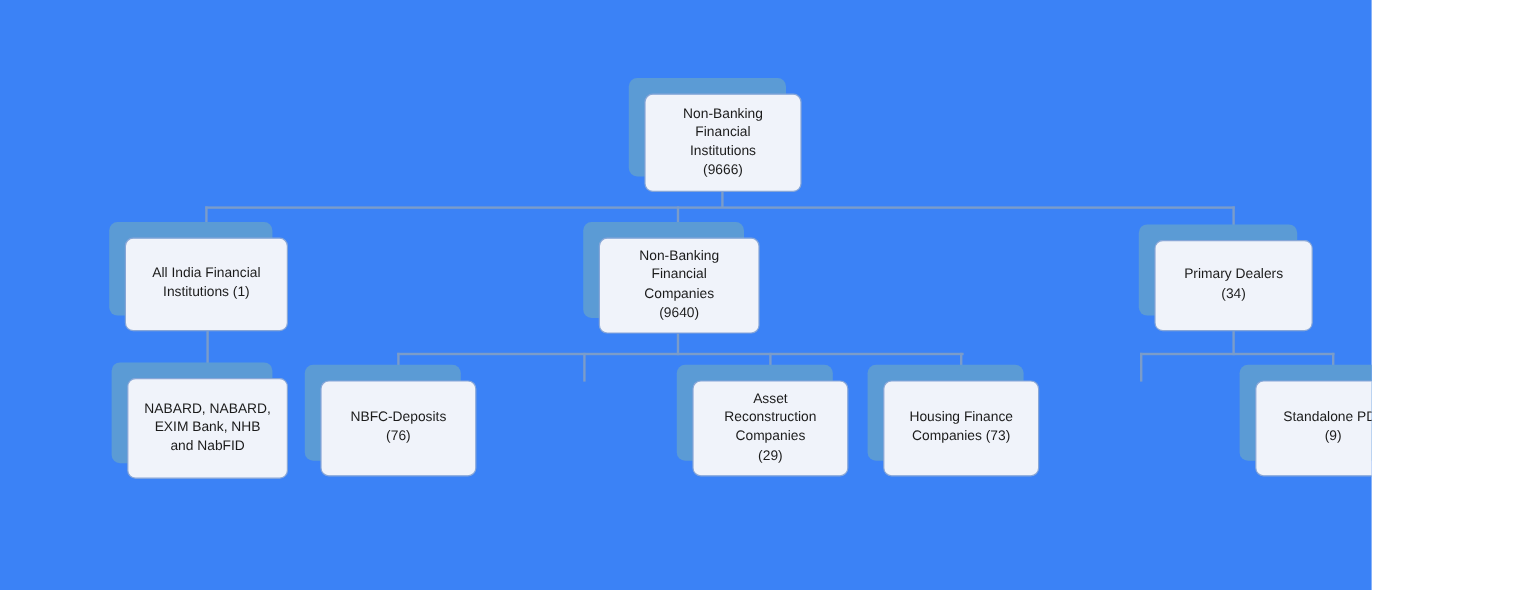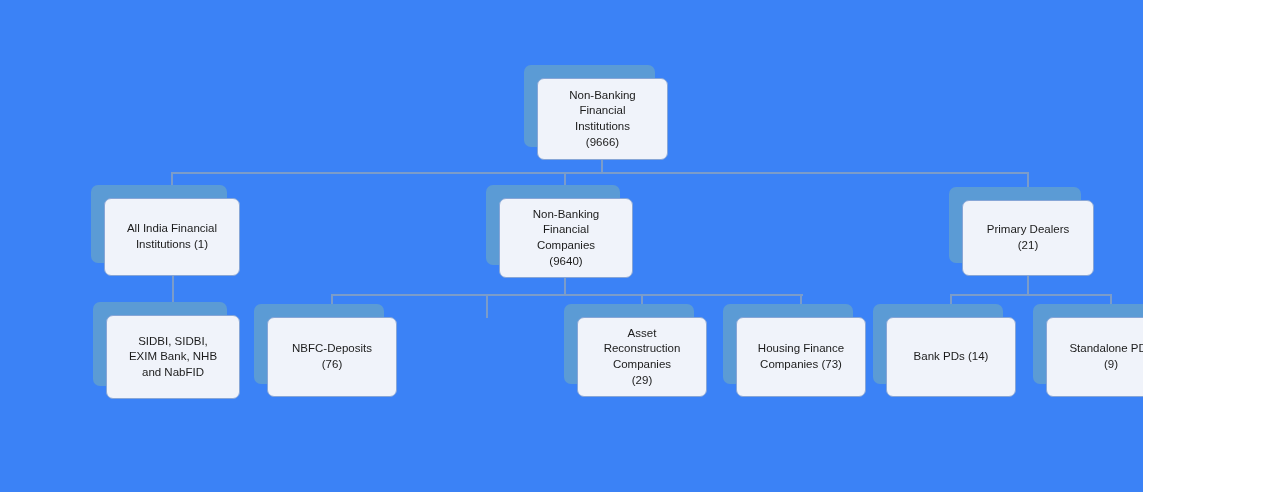--- a/index.html
+++ b/index.html
@@ -91,26 +91,26 @@
     <div class="shadow"></div>
     <div class="face">Non-Banking
 Financial
 Companies
 (9640)</div>
   </div>
 
   <div class="node" style="left:962px;top:200px;width:132px;height:76px">
     <div class="shadow"></div>
     <div class="face">Primary Dealers
-(21)</div>
+(34)</div>
   </div>
 
   <div class="node" style="left:106px;top:315px;width:134px;height:84px">
     <div class="shadow"></div>
-    <div class="face">SIDBI, SIDBI,
+    <div class="face">NABARD, NABARD,
 EXIM Bank, NHB
 and NabFID</div>
   </div>
 
   <div class="node" style="left:267px;top:317px;width:130px;height:80px">
     <div class="shadow"></div>
     <div class="face">NBFC-Deposits
 (76)</div>
   </div>
 
@@ -122,24 +122,20 @@
 Companies
 (29)</div>
   </div>
 
   <div class="node" style="left:736px;top:317px;width:130px;height:80px">
     <div class="shadow"></div>
     <div class="face">Housing Finance
 Companies (73)</div>
   </div>
 
-  <div class="node" style="left:886px;top:317px;width:130px;height:80px">
-    <div class="shadow"></div>
-    <div class="face">Bank PDs (14)</div>
-  </div>
 
   <div class="node" style="left:1046px;top:317px;width:130px;height:80px">
     <div class="shadow"></div>
     <div class="face">Standalone PDs
 (9)</div>
   </div>
 
 </div>
 
 </body></html>

